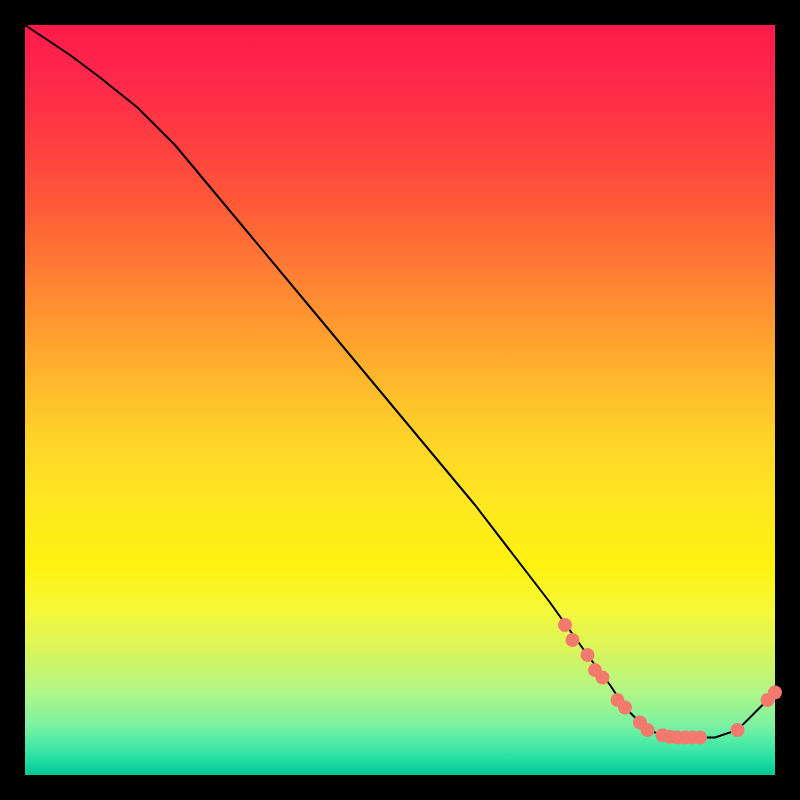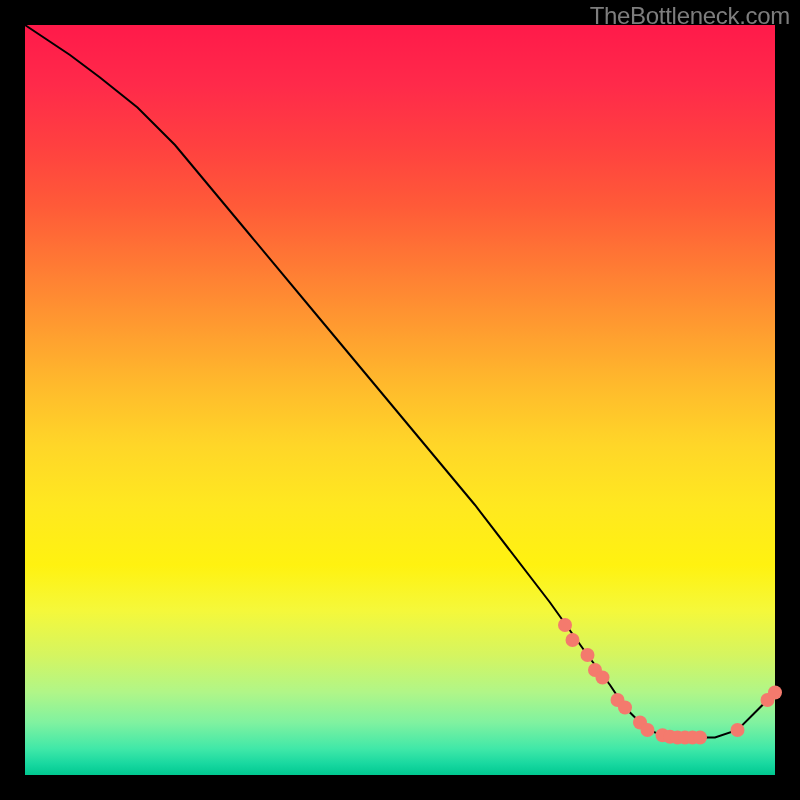--- a/index.html
+++ b/index.html
@@ -78,14 +78,13 @@
           <circle cx="660.0" cy="712.5" r="7" fill="#f47a6d"></circle>
           <circle cx="667.5" cy="712.5" r="7" fill="#f47a6d"></circle>
           <circle cx="675.0" cy="712.5" r="7" fill="#f47a6d"></circle>
           <circle cx="712.5" cy="705.0" r="7" fill="#f47a6d"></circle>
           <circle cx="742.5" cy="675.0" r="7" fill="#f47a6d"></circle>
           <circle cx="750.0" cy="667.5" r="7" fill="#f47a6d"></circle>
         </g>
     </svg>
   </div>
 
-  <div class="watermark">TheBottleneck.com</div>
 </div>
 
 </body></html>

